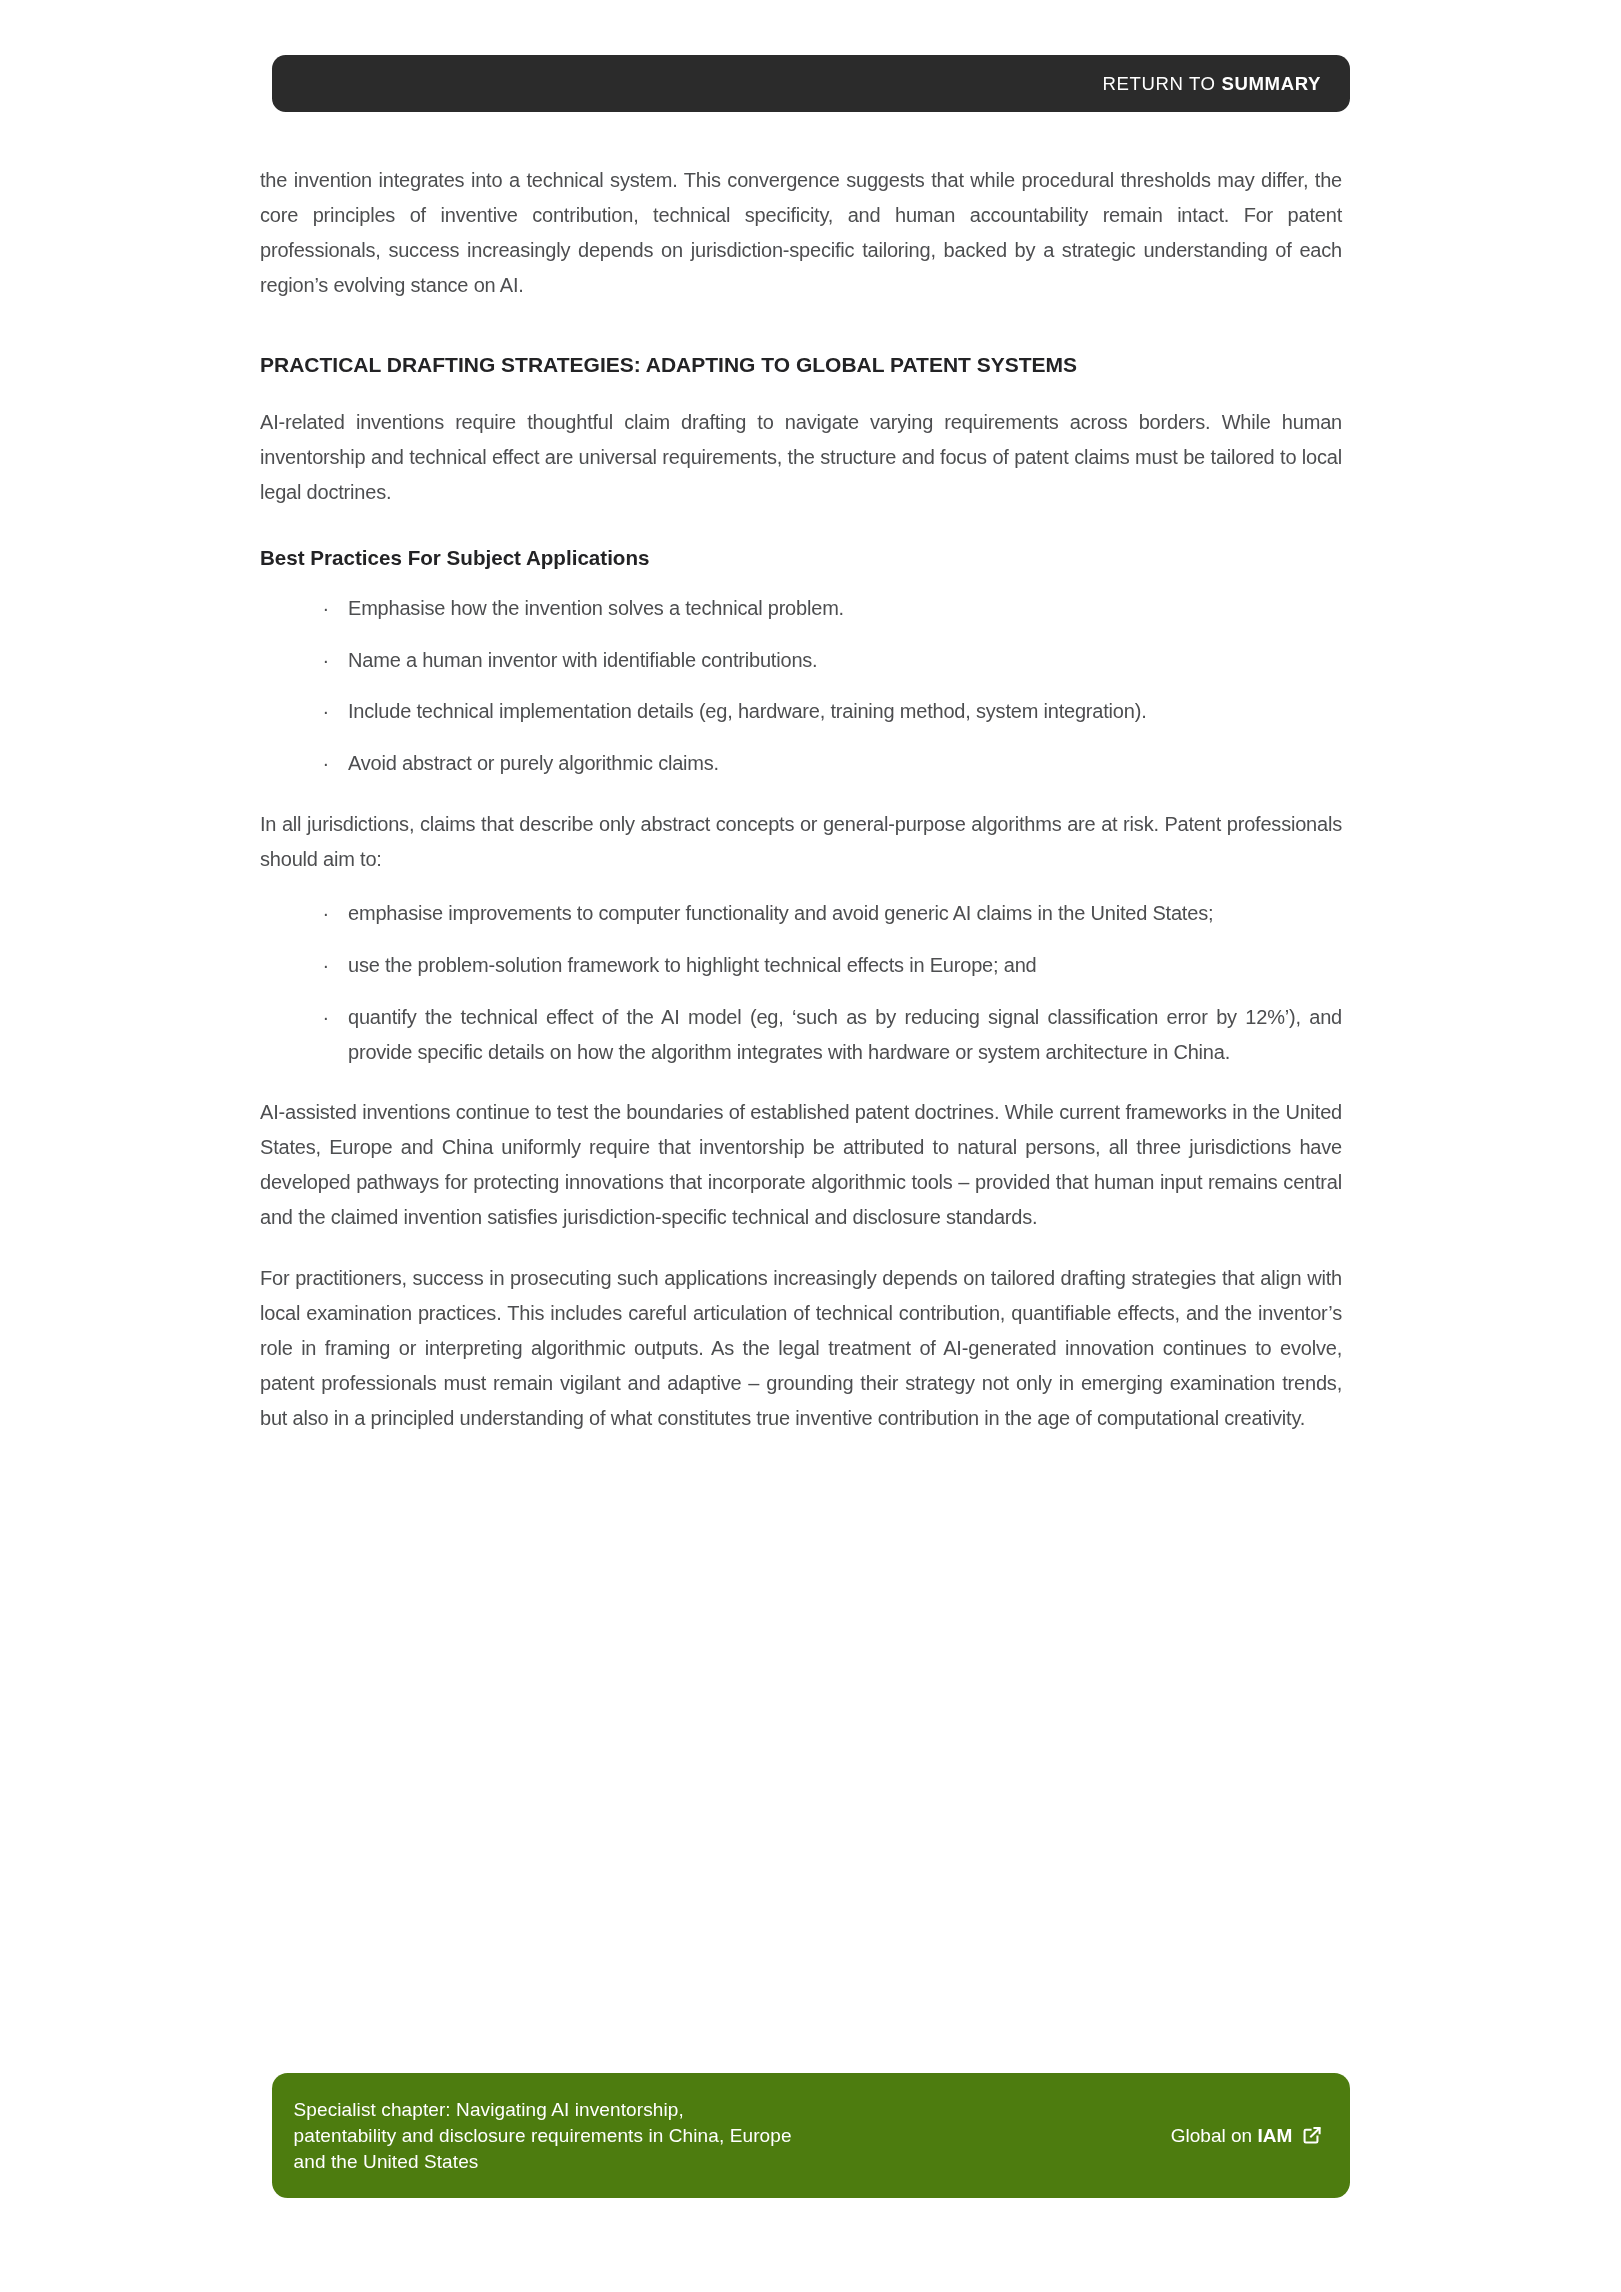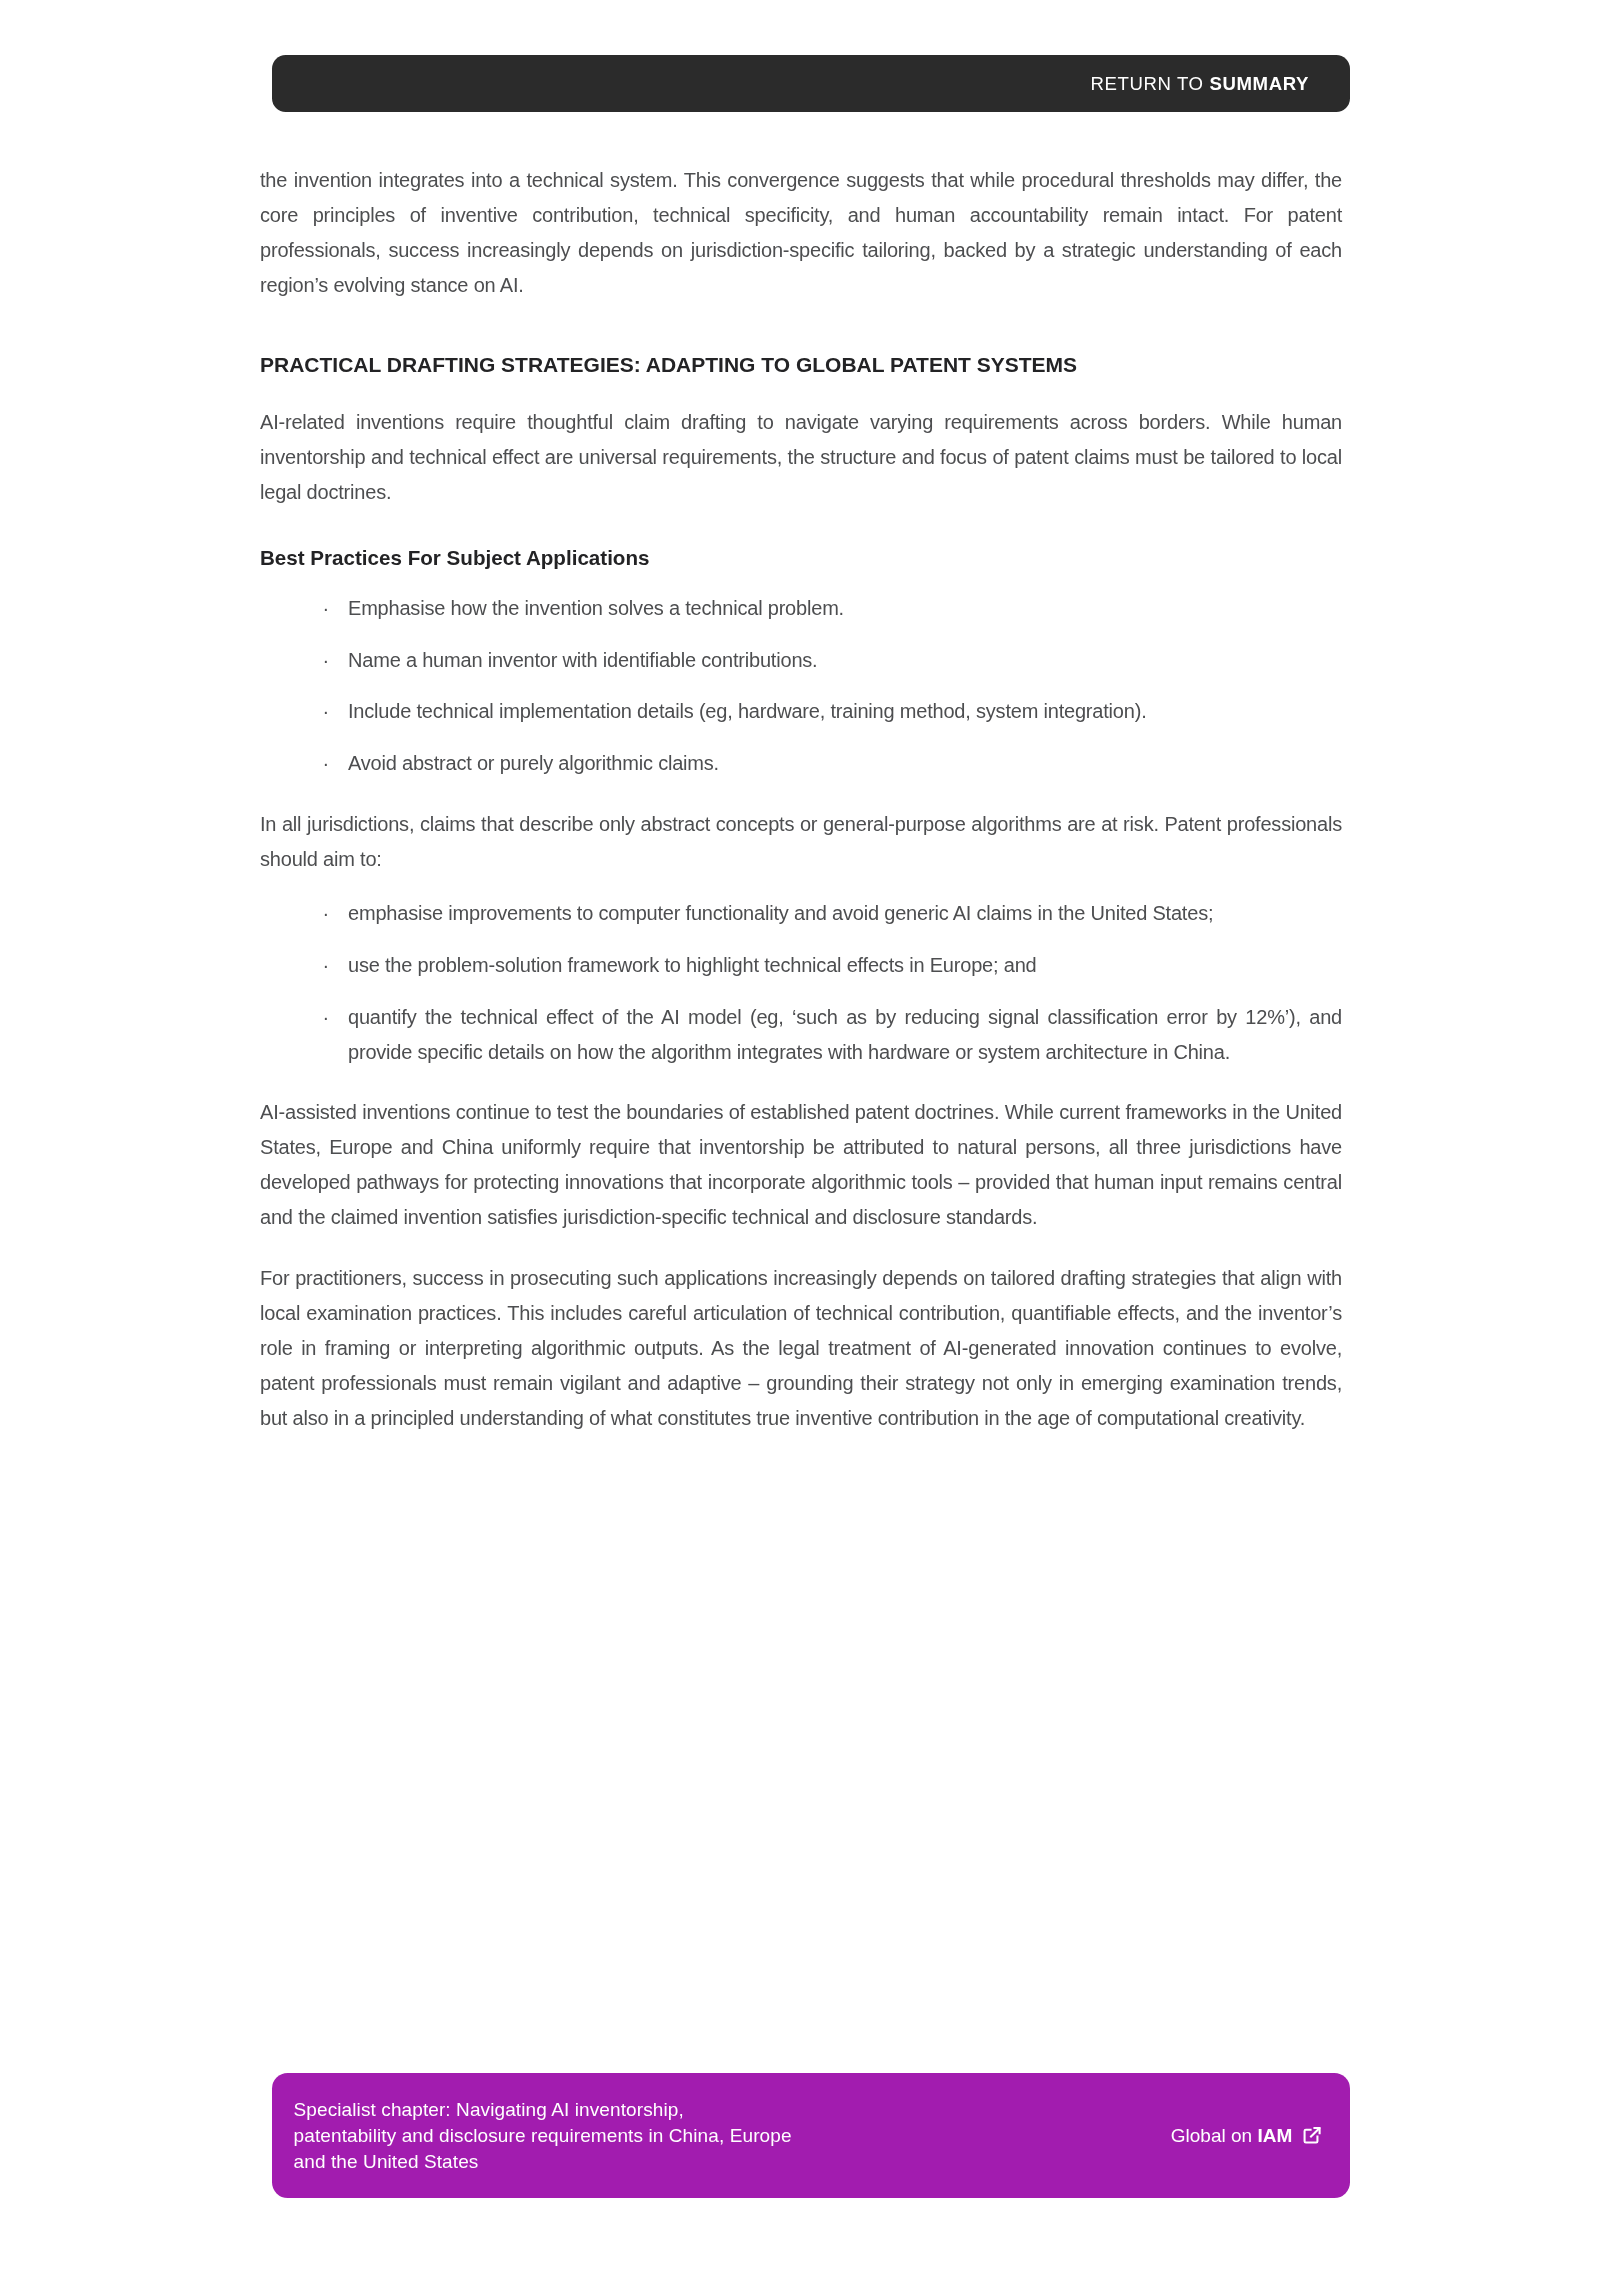--- a/index.html
+++ b/index.html
@@ -21,21 +21,21 @@
     left: 272px;
     top: 55px;
     width: 1078px;
     height: 57px;
     box-sizing: border-box;
     background: #2b2b2b;
     border-radius: 13.7px;
     display: flex;
     align-items: center;
     justify-content: flex-end;
-    padding: 0 41px;
+    padding: 0 29px;
     color: #ffffff;
     text-decoration: none;
     cursor: pointer;
   }
   .topbar .bar-label {
     font-size: 18.6px;
     letter-spacing: 0.6px;
     white-space: pre;
   }
   .bold { font-weight: bold; }
@@ -90,21 +90,21 @@
     color: #4d4e50;
   }
   
   .footerbar {
     position: absolute;
     left: 272px;
     top: 2073px;
     width: 1078px;
     height: 125px;
     box-sizing: border-box;
-    background: #a21caf;
+    background: #4d7c0f;
     border-radius: 15.7px;
     display: flex;
     align-items: center;
     justify-content: space-between;
     padding: 0 27.4px 0 21.6px;
     color: #ffffff;
   }
   .chapter-title {
     font-size: 19px;
     line-height: 26px;

